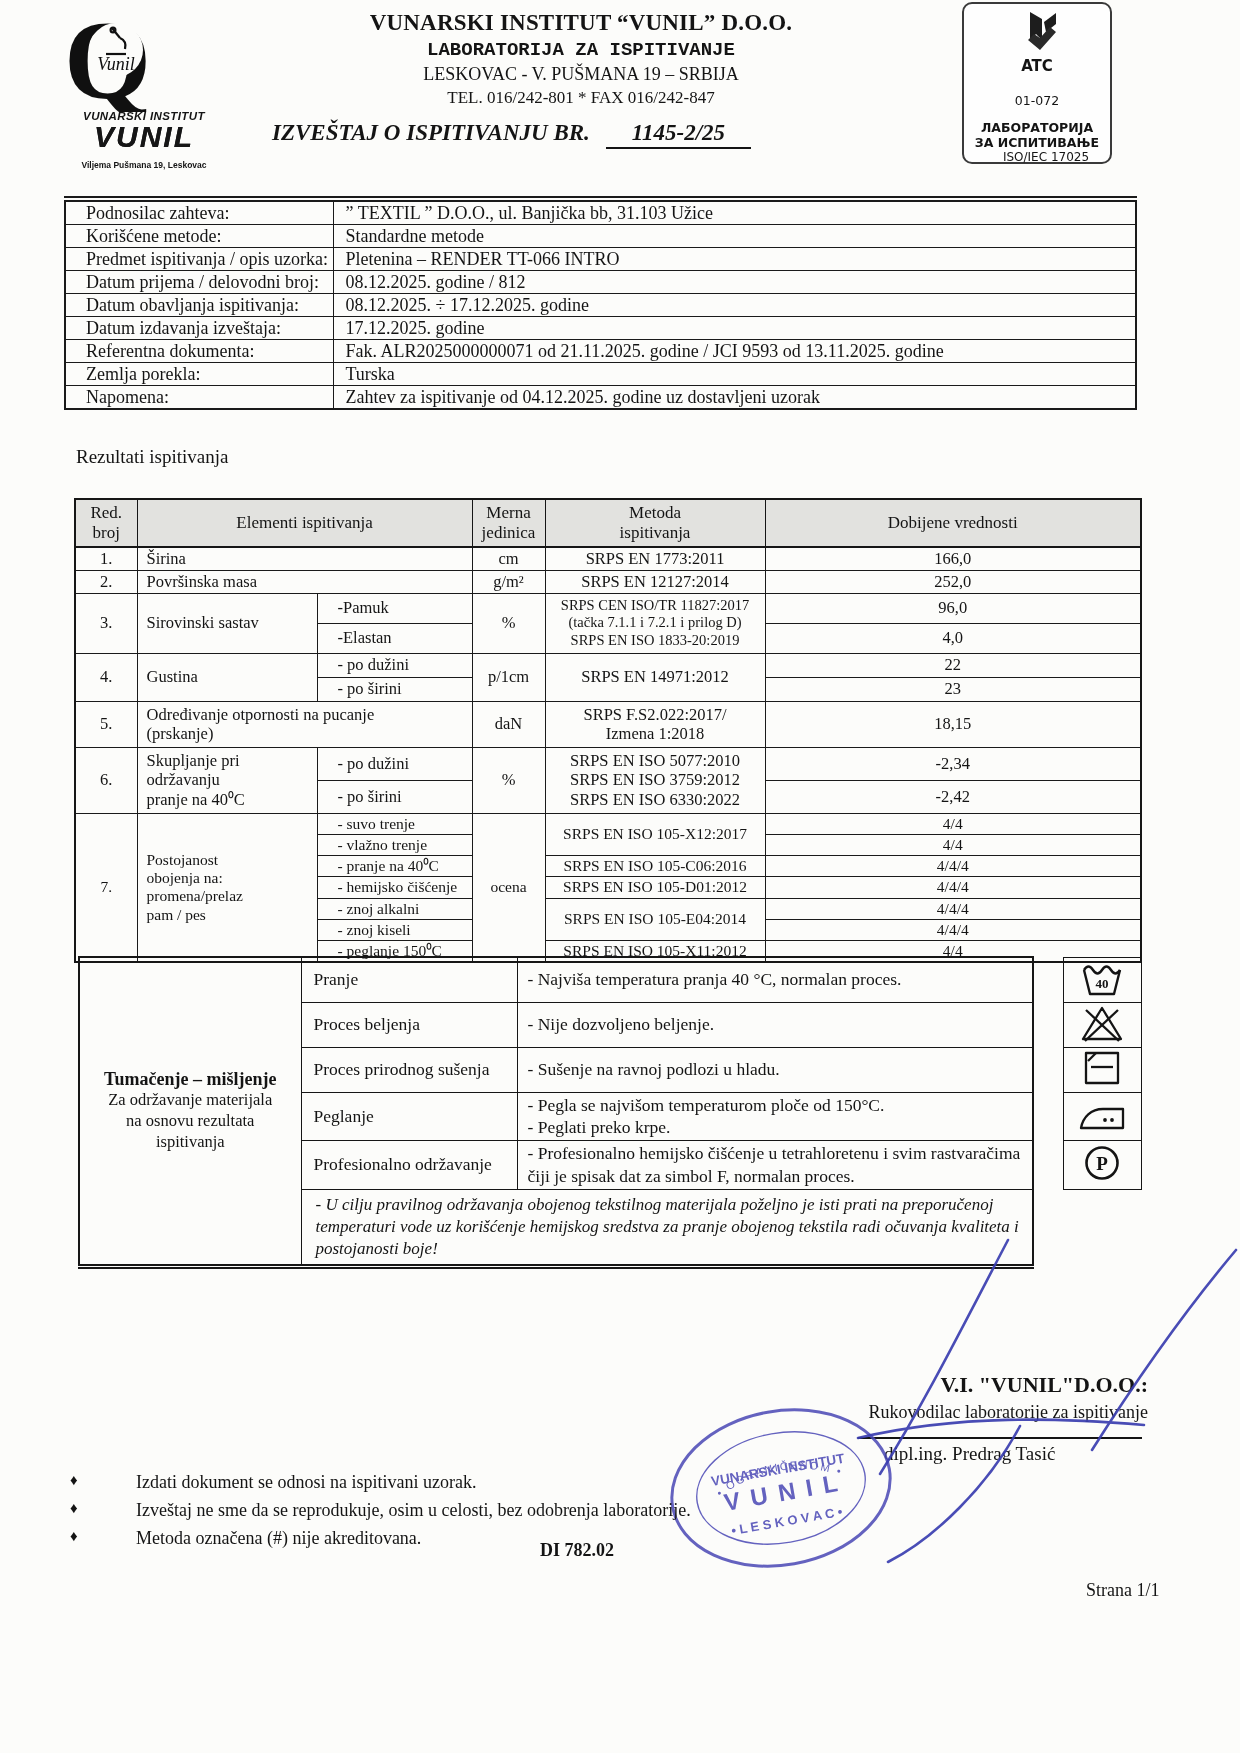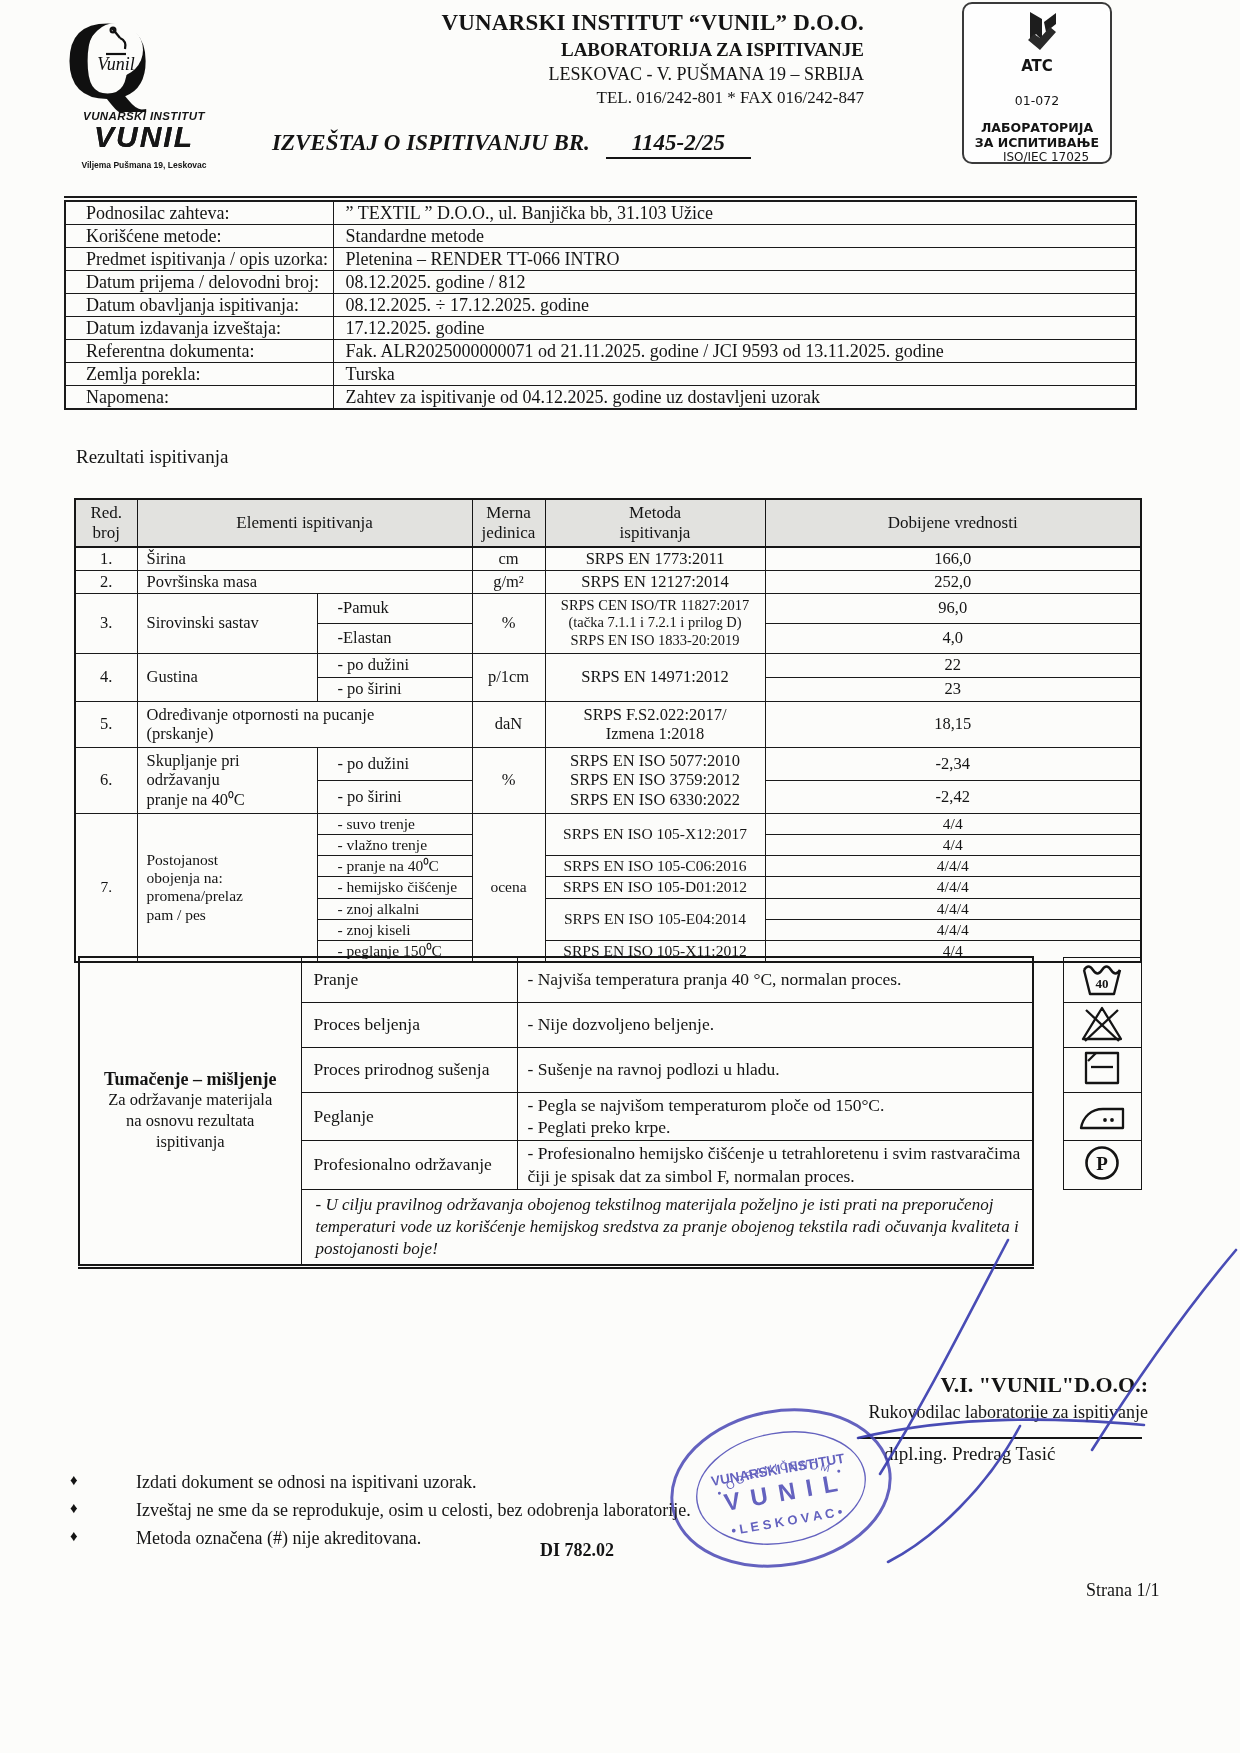--- a/index.html
+++ b/index.html
@@ -2,41 +2,41 @@
 <html><head>
 <meta charset="utf-8">
 <style>
   html,body{margin:0;padding:0;background:#d8d8d8;}
   .page{position:relative;width:1240px;height:1753px;background:#fcfcfa;margin:0 auto;
         font-family:"Liberation Serif",serif;color:#141414;overflow:hidden;}
   .abs{position:absolute;}
   .pre{white-space:pre-line;}
 
   
-  .org-block{left:298px;top:10px;width:566px;text-align:right;}
+  .org-block{left:298px;top:10px;width:566px;text-align:center;}
   .org-name{font-size:23px;font-weight:bold;letter-spacing:.2px;}
-  .org-dept{font-size:19px;font-weight:bold;margin-top:3px;}
+  .org-dept{font-size:19px;font-weight:bold;margin-top:3px;font-family:Liberation Mono, monospace;}
   .org-addr{font-size:18px;margin-top:3px;}
   .org-phone{font-size:17px;margin-top:3px;}
 
   .logo-captions{left:56px;top:110px;width:176px;text-align:center;font-family:"Liberation Sans",sans-serif;}
   .logo-cap1{font-size:11.5px;font-weight:bold;font-style:italic;letter-spacing:.4px;}
   .logo-cap2{font-size:30px;font-weight:bold;font-style:italic;letter-spacing:2px;line-height:1;
              color:#161616;text-shadow:0 0 .4px #161616;}
   .logo-cap3{font-size:8.5px;font-weight:bold;margin-top:8px;}
 
   .badge{left:962px;top:2px;width:146px;height:158px;border:2px solid #3a3a3a;border-radius:10px;
          background:#fefefe;text-align:center;font-family:"DejaVu Sans",sans-serif;}
   .badge-acr{font-size:15px;font-weight:bold;margin-top:1px;}
   .badge-num{font-size:12.5px;margin-top:18px;}
   .badge-l1{font-size:12.5px;font-weight:bold;margin-top:12px;}
   .badge-l2{font-size:12.5px;font-weight:bold;}
   .badge-l3{font-size:12px;padding-left:18px;}
 
-  .title-row{left:272px;top:120px;font-size:23px;font-weight:bold;font-style:italic;margin-top:10px;}
+  .title-row{left:272px;top:120px;font-size:23px;font-weight:bold;font-style:italic;}
   .report-no{display:inline-block;margin-left:16px;padding:0 26px 1px 26px;border-bottom:2.6px solid #141414;}
 
   
   .info-table{left:64px;top:196px;width:1073px;border-collapse:collapse;table-layout:fixed;
               border:2.4px solid #1a1a1a;border-top:6px double #1a1a1a;}
   .info-table td{border:1.6px solid #1a1a1a;font-size:18px;height:22px;padding:0 0 0 20px;vertical-align:middle;}
   .info-table td.iv{padding-left:12px;}
 
   
   .res-heading{left:76px;top:446px;font-size:19px;}

